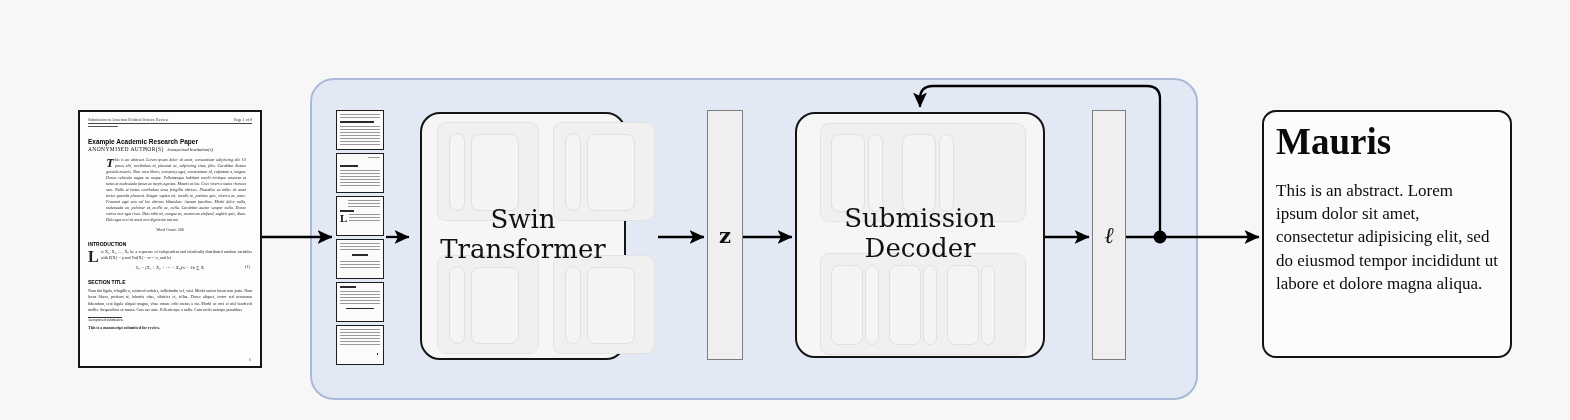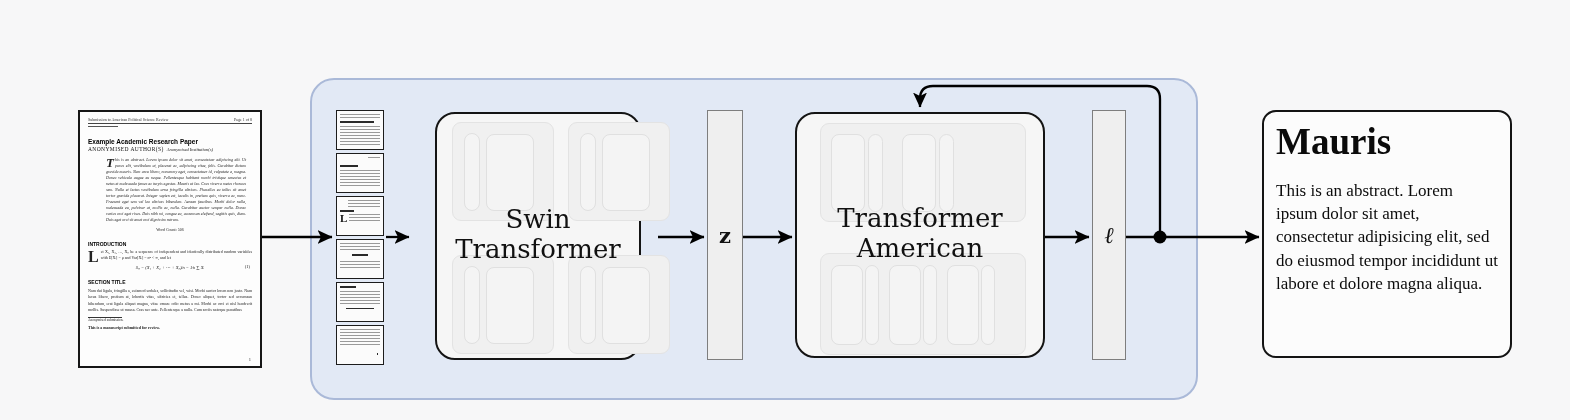--- a/index.html
+++ b/index.html
@@ -129,21 +129,21 @@
   <div class="thumb" style="top:282px">
     <div class="t-bar" style="width:40%;height:1.5px"></div>
     <div class="stripes" style="height:14px;margin-top:3px"></div>
     <div class="t-bar" style="width:70%;margin:3px auto 0;height:1.5px"></div>
   </div>
   <div class="thumb" style="top:325px">
     <div class="stripes" style="height:16px"></div>
     <div class="t-bar" style="width:4%;height:1.5px;margin:8px 0 0 92%"></div>
   </div>
 
-  <div class="modelbox" style="left:435px;top:112px;width:206px;height:248px">
+  <div class="modelbox" style="left:420px;top:112px;width:206px;height:248px">
     <div class="block" style="left:15px;top:8px;width:100px;height:97px">
       <div class="pill" style="left:11px;top:10px;width:14px;height:76px"></div>
       <div class="pill" style="left:33px;top:11px;width:46px;height:75px"></div>
     </div>
     <div class="block" style="left:131px;top:8px;width:100px;height:97px">
       <div class="pill" style="left:11px;top:10px;width:14px;height:76px"></div>
       <div class="pill" style="left:33px;top:11px;width:46px;height:75px"></div>
     </div>
     <div class="block" style="left:15px;top:141px;width:100px;height:97px">
       <div class="pill" style="left:11px;top:10px;width:14px;height:76px"></div>
@@ -168,21 +168,21 @@
       <div class="pill" style="left:118px;top:10px;width:13px;height:76px"></div>
     </div>
     <div class="block" style="left:23px;top:139px;width:204px;height:100px">
       <div class="pill" style="left:10px;top:11px;width:30px;height:78px"></div>
       <div class="pill" style="left:44px;top:11px;width:12px;height:78px"></div>
       <div class="pill" style="left:68px;top:11px;width:30px;height:78px"></div>
       <div class="pill" style="left:102px;top:11px;width:12px;height:78px"></div>
       <div class="pill" style="left:126px;top:11px;width:30px;height:78px"></div>
       <div class="pill" style="left:160px;top:11px;width:12px;height:78px"></div>
     </div>
-    <div class="label">Transformer American</div>
+    <div class="label">Submission Decoder</div>
   </div>
 
   <div class="vbar ell">
     <span>ℓ</span>
   </div>
 
   <div class="outbox">
     <div class="title">Mauris</div>
     <div class="body">This is an abstract. Lorem ipsum dolor sit amet, consectetur adipisicing elit, sed do eiusmod tempor incididunt ut labore et dolore magna aliqua.</div>
   </div>

